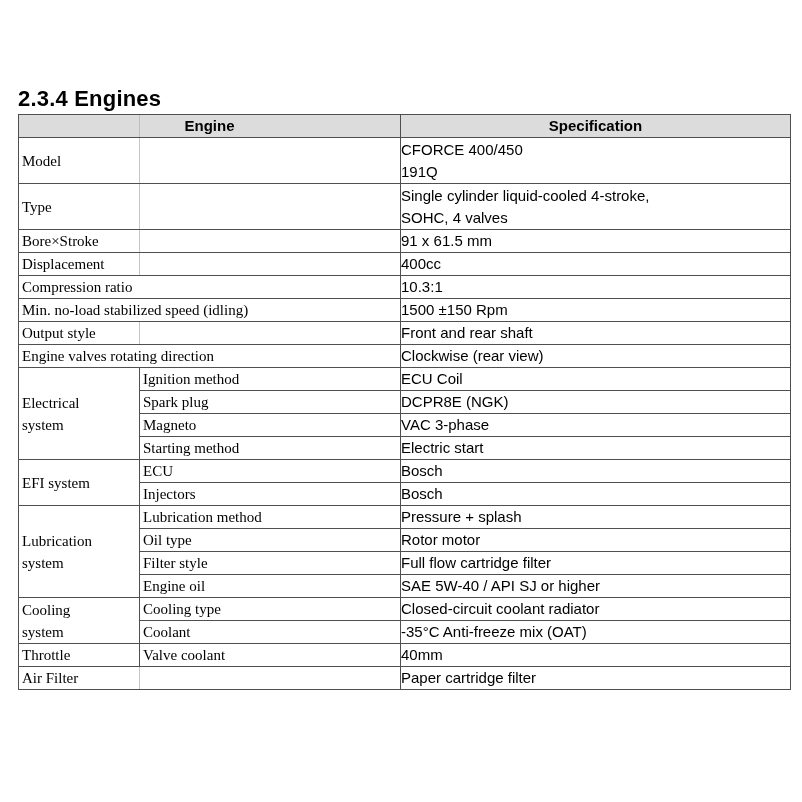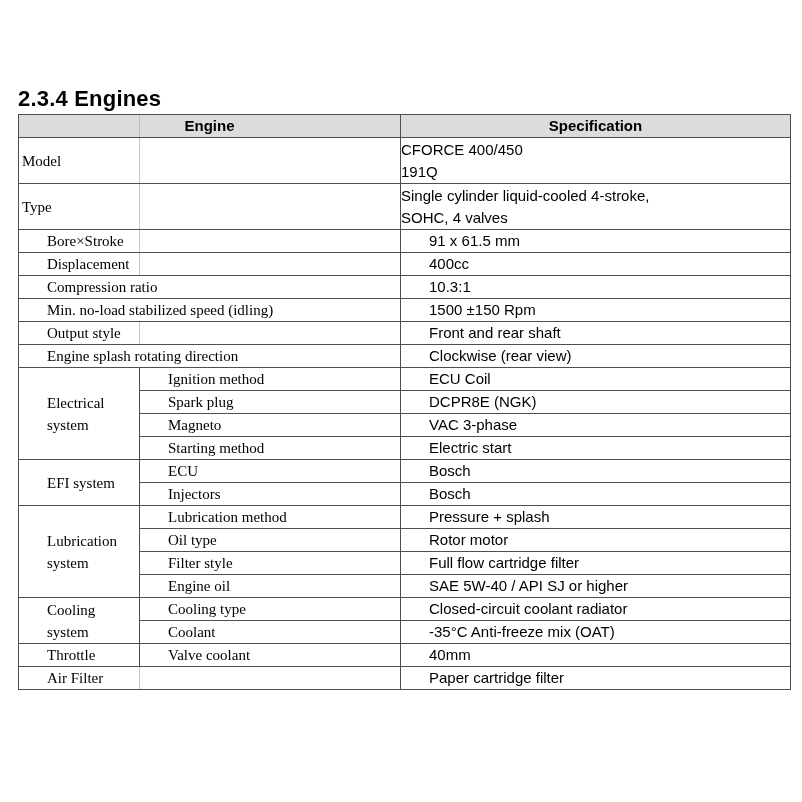--- a/index.html
+++ b/index.html
@@ -45,21 +45,21 @@
     text-align: left;
     padding-left: 3px;
     white-space: pre-line;
     position: relative;
     font-family: Liberation Serif, serif;
   }
   td.c-spec {
     text-align: left;
     white-space: pre-line;
   }
-  tr.single td { height: 23px; padding-left: 28px; }
+  tr.single td { height: 23px; }
   tr.double td { height: 46px; }
 
   
   .fg::after {
     content: "";
     position: absolute;
     left: 120px; top: 0; bottom: 0;
     width: 1px;
     background: #c6c6c6;
   }
@@ -116,21 +116,21 @@
       <td class="c-label" colspan="2">Min. no-load stabilized speed (idling)</td>
       <td class="c-spec">1500 ±150 Rpm</td>
     </tr>
 
     <tr class="single">
       <td class="c-label fg" colspan="2">Output style</td>
       <td class="c-spec">Front and rear shaft</td>
     </tr>
 
     <tr class="single">
-      <td class="c-label" colspan="2">Engine splash rotating direction</td>
+      <td class="c-label" colspan="2">Engine valves rotating direction</td>
       <td class="c-spec">Clockwise (rear view)</td>
     </tr>
 
     <tr class="single">
       <td class="c-label" rowspan="4">Electrical
 system</td>
       <td class="c-label">Ignition method</td>
       <td class="c-spec">ECU Coil</td>
     </tr>
     <tr class="single">

